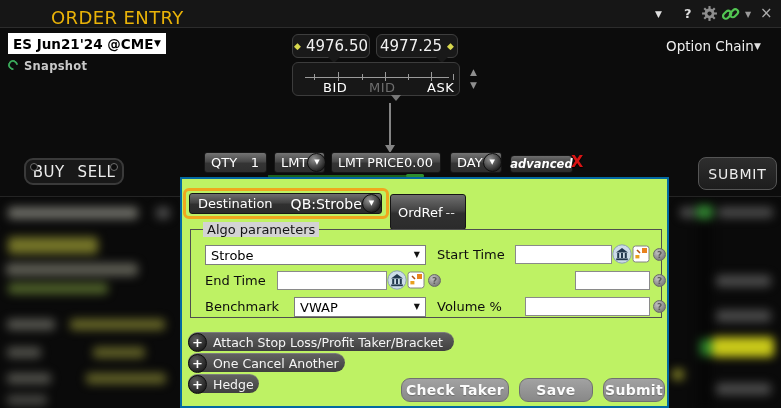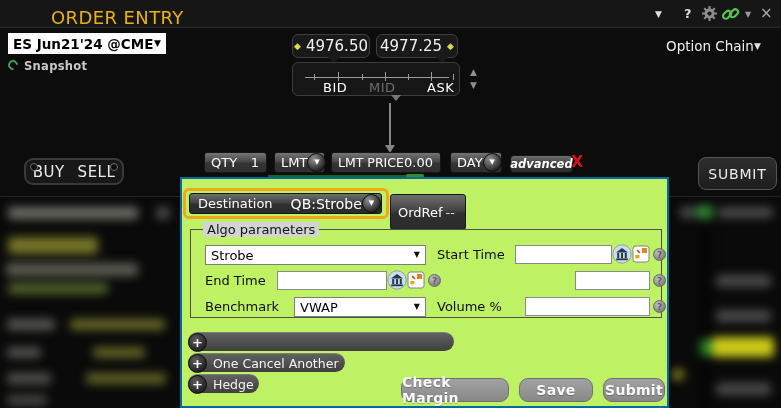--- a/index.html
+++ b/index.html
@@ -317,32 +317,33 @@
         <span>VWAP</span>
         <span class="caret">▼</span>
       </div>
       <span class="abs flabel" style="left:246px;top:69px;">Volume %</span>
       <input class="abs wfield" style="left: 334px; top: 67px; width: 125px;" value="">
       <span class="abs helpsphere" style="left:462px;top:70px;">?</span>
     </div>
 
     <div class="abs exp" style="left:6px;top:153px;width:266px;height:19px;">
       <span class="plusc">+</span>
+      <span>Attach Stop Loss/Profit Taker/Bracket</span>
     </div>
     <div class="abs exp" style="left:6px;top:174px;width:157px;height:19px;">
       <span class="plusc">+</span>
       <span>One Cancel Another</span>
     </div>
     <div class="abs exp" style="left:6px;top:195px;width:71px;height:19px;">
       <span class="plusc">+</span>
       <span>Hedge</span>
     </div>
 
     <div class="abs actbtn" style="left:219px;top:199px;width:108px;height:24px;">
-      <span>Check Margin</span>
+      <span>Check Taker</span>
     </div>
     <div class="abs actbtn" style="left:337px;top:199px;width:74px;height:24px;">
       <span>Save</span>
     </div>
     <div class="abs actbtn" style="left:421px;top:199px;width:62px;height:24px;">
       <span>Submit</span>
     </div>
   </div>
 
 </div>

